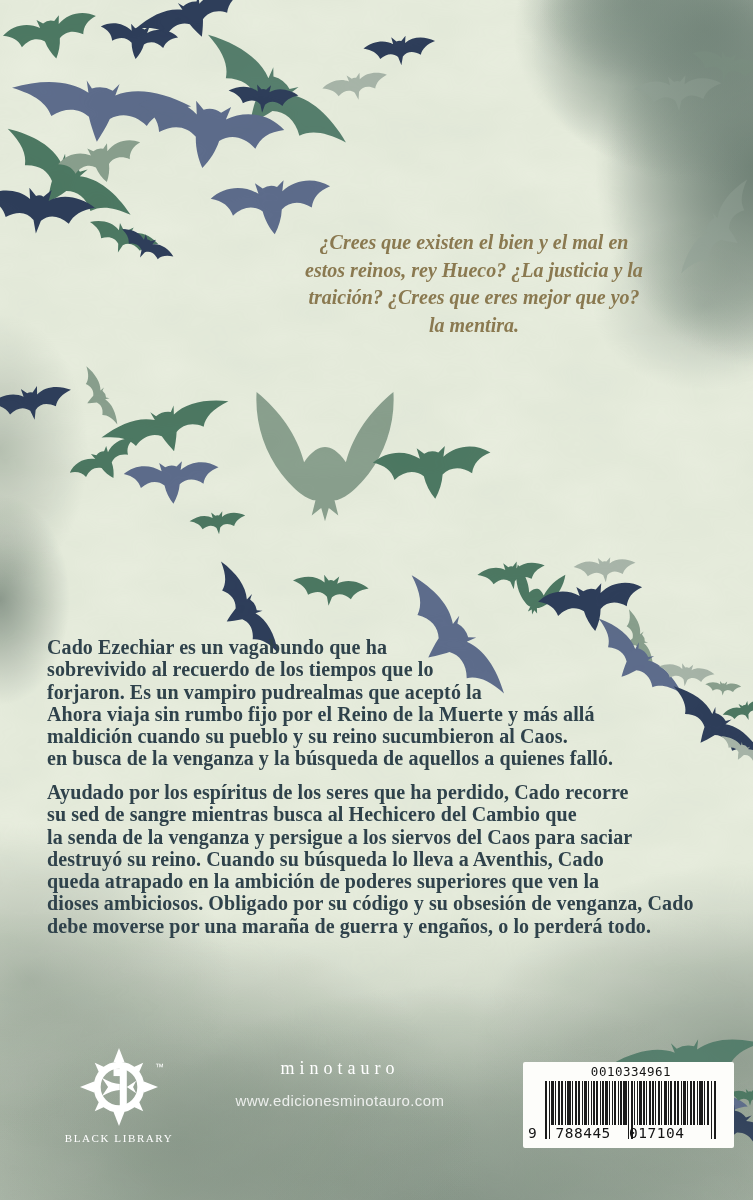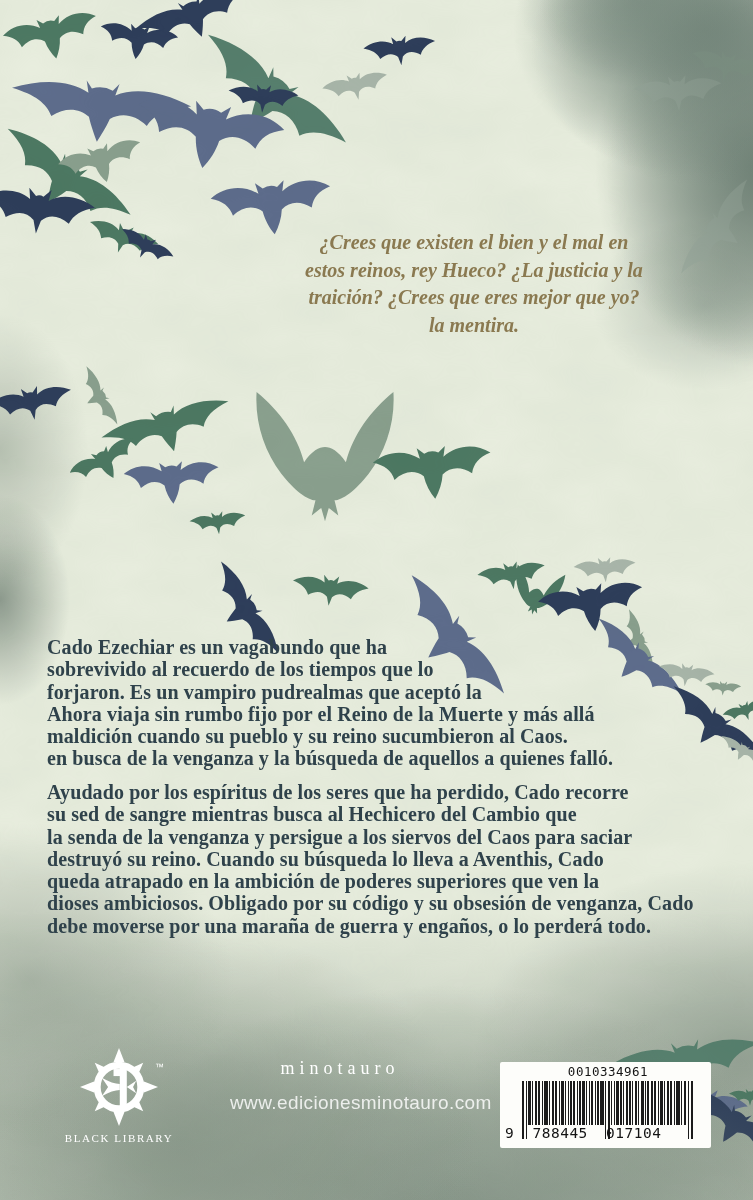--- a/index.html
+++ b/index.html
@@ -43,22 +43,22 @@
   #para1{top:636px;}
   #para2{top:781px;}
   .synopsis .line{white-space:nowrap;}
   
   #bl-block{left:58px;top:1048px;width:122px;text-align:center;color:#fff;}
   #bl-logo{display:block;margin:0 auto;}
   #bl-tm{position:absolute;right:-6px;top:14px;font-family:"Liberation Sans",sans-serif;font-size:9px;color:#fff;}
   #bl-name{margin-top:6px;font-family:"Liberation Serif",serif;font-size:11px;letter-spacing:1.6px;white-space:nowrap;}
   #mino-block{left:230px;top:1058px;width:220px;text-align:center;color:#fff;}
   #mino-name{font-family:"Liberation Serif",serif;font-size:18px;letter-spacing:5px;font-weight:400;}
-  #mino-url{margin-top:13px;font-family:"Liberation Sans",sans-serif;font-size:19px;letter-spacing:.4px;color:rgba(255,255,255,.82);}
-  #barcode{left:500px;top:1062px;width:211px;height:86px;background:#fdfdfa;border-radius:2px;z-index:5;}
+  #mino-url{margin-top:13px;font-family:"Liberation Sans",sans-serif;font-size:15px;letter-spacing:.4px;color:rgba(255,255,255,.82);}
+  #barcode{left:523px;top:1062px;width:211px;height:86px;background:#fdfdfa;border-radius:2px;z-index:5;}
   #bc-top{position:absolute;left:22px;top:2px;width:172px;text-align:center;
     font-family:"DejaVu Sans Mono",monospace;font-size:12.5px;color:#141414;letter-spacing:.5px;}
   #bc-bars{position:absolute;left:22px;top:19px;width:172px;height:62px;}
   #bc-bars .bar{position:absolute;top:0;background:#1b1b1b;}
   #bc-num{position:absolute;left:5px;top:63px;width:200px;
     font-family:"DejaVu Sans Mono",monospace;font-size:14.5px;color:#141414;word-spacing:9px;letter-spacing:.5px;}
 </style>
 </head>
 <body>
 

